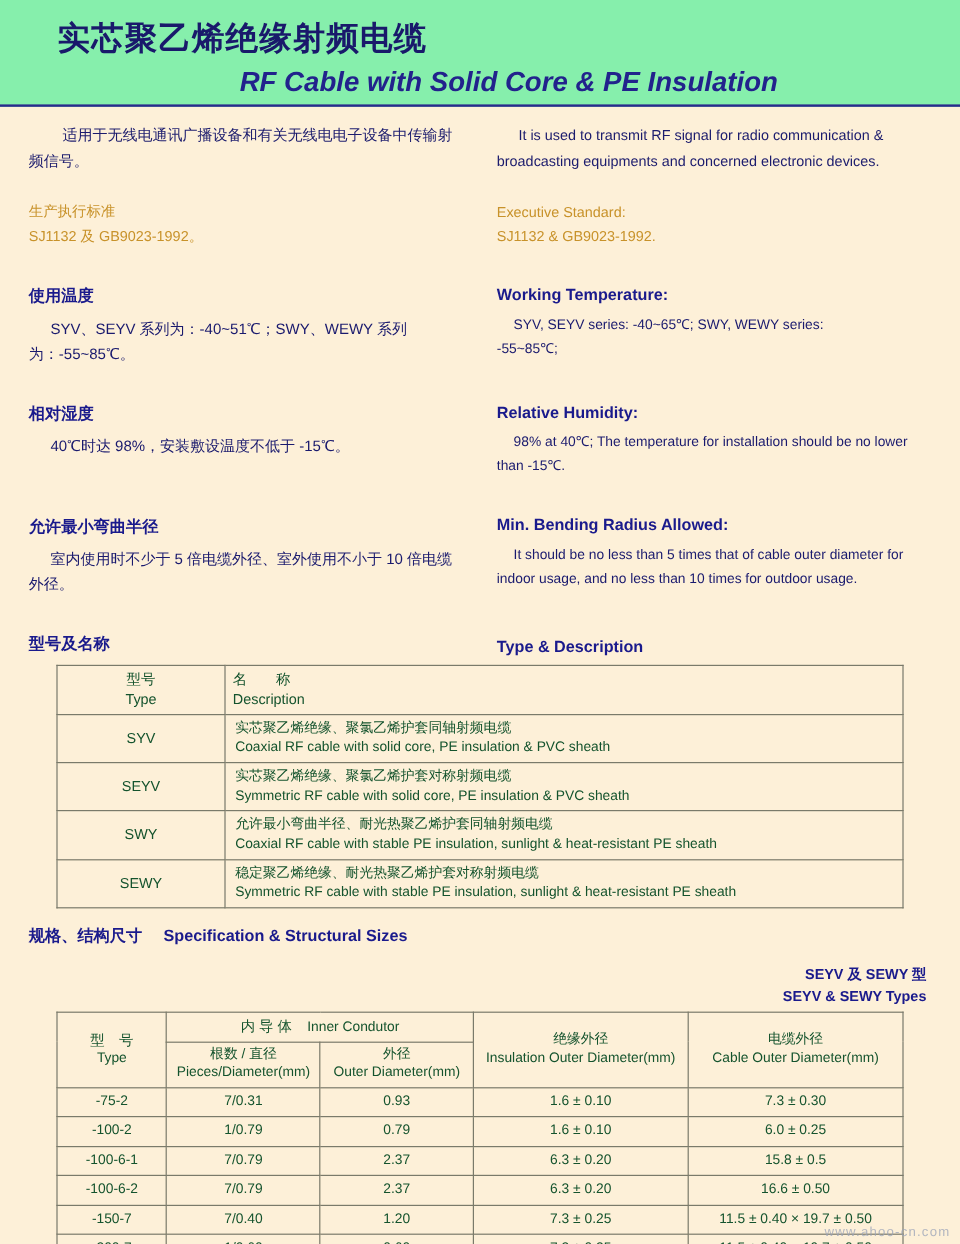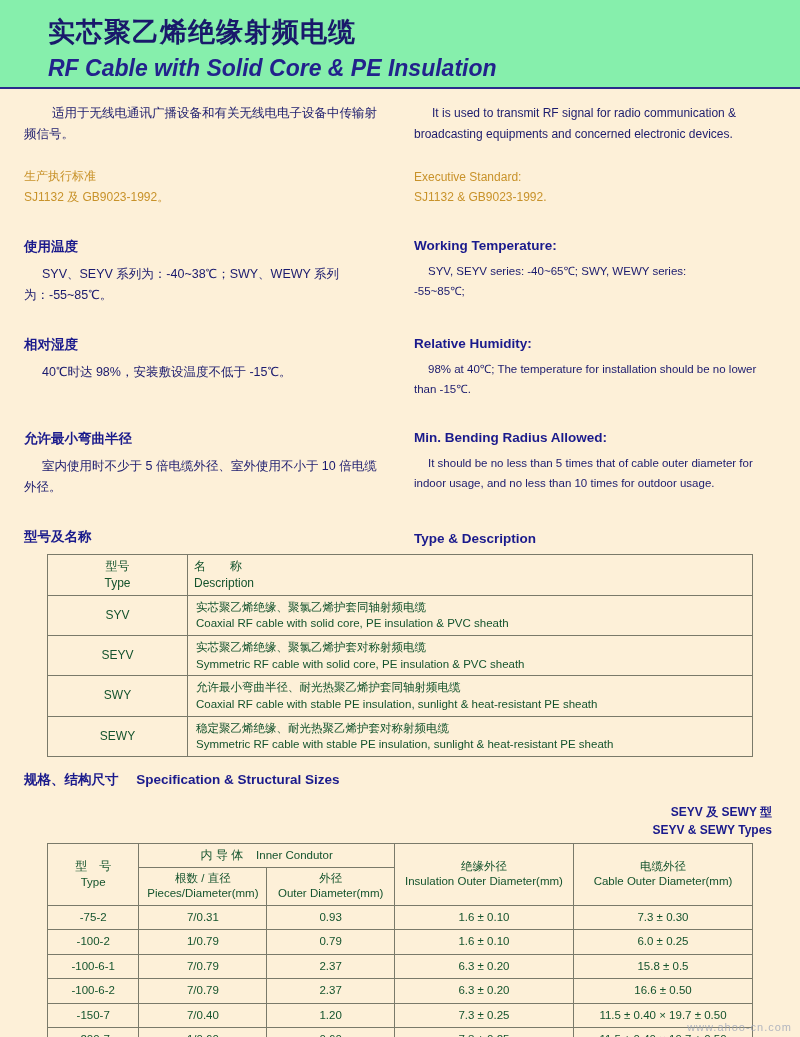--- a/index.html
+++ b/index.html
@@ -26,20 +26,21 @@
     margin: 0 0 8px 0;
     line-height: 1.1;
   }
   .title-en {
     font-size: 23px;
     font-weight: bold;
     font-style: italic;
     color: #22228c;
     margin: 0;
     line-height: 1.1;
+    text-align: center;
   }
   .body-wrap {
     padding: 14px 24px 0 24px;
   }
   .two-col {
     display: flex;
     width: 100%;
   }
   .col-cn { width: 50%; padding-right: 14px; }
   .col-en { width: 50%; padding-left: 14px; }
@@ -198,21 +199,21 @@
       <div class="std-block">
         <p class="l1">Executive Standard:</p>
         <p class="l2">SJ1132 &amp; GB9023-1992.</p>
       </div>
     </div>
   </div>
 
   <div class="two-col block">
     <div class="col-cn">
       <p class="sect-title">使用温度</p>
-      <p class="sub">SYV、SEYV 系列为：-40~38℃；SWY、WEWY 系列为：-55~85℃。</p>
+      <p class="sub">SYV、SEYV 系列为：-40~51℃；SWY、WEWY 系列为：-55~85℃。</p>
     </div>
     <div class="col-en">
       <p class="sect-title-en">Working Temperature:</p>
       <p class="sub-en">SYV, SEYV series:    -40~65℃; SWY, WEWY series:</p>
       <p class="sub-en noind">-55~85℃;</p>
     </div>
   </div>
 
   <div class="two-col block">
     <div class="col-cn">

